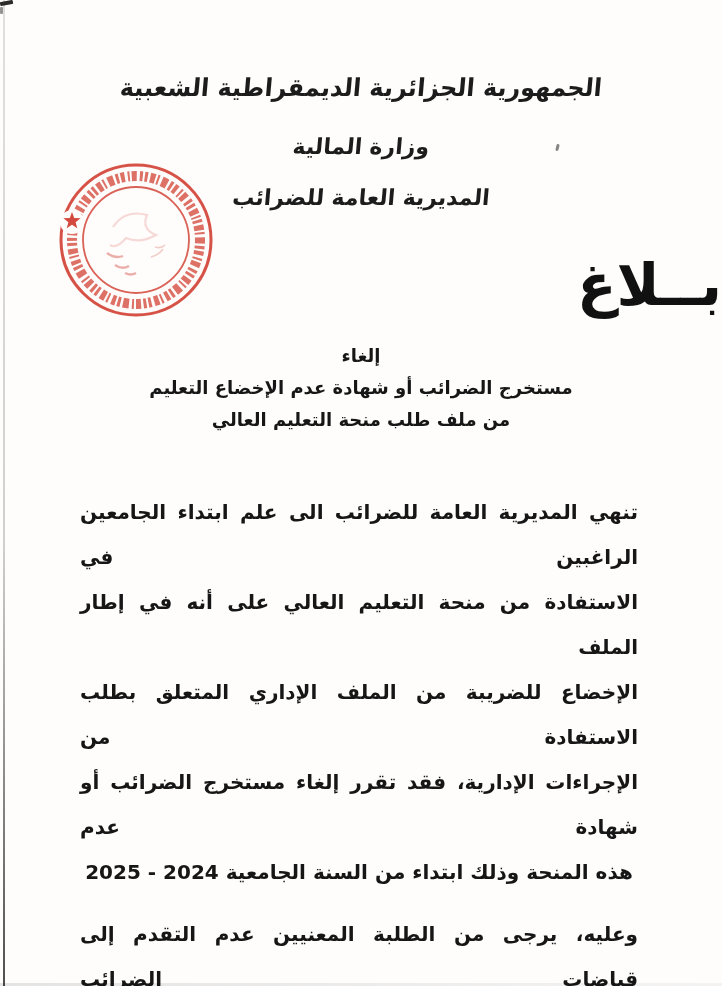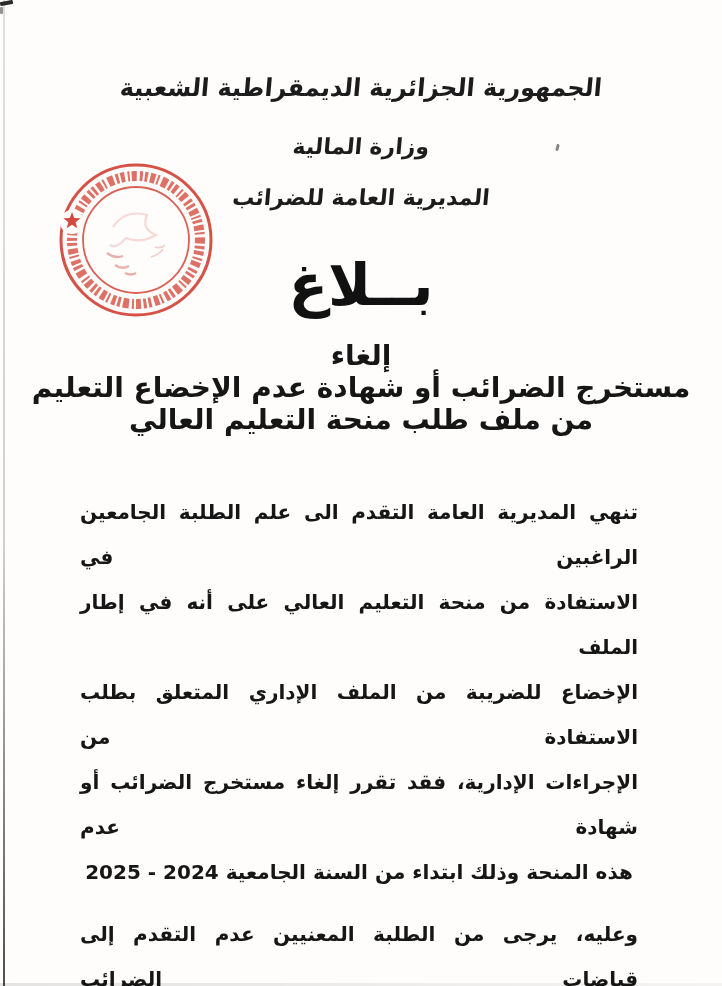--- a/index.html
+++ b/index.html
@@ -57,29 +57,29 @@
     transform:skewX(-5deg);
   }
   
   .stamp{
     position:absolute;left:55px;top:161px;width:162px;height:162px;
     pointer-events:none;
   }
   
   .main-title{
     margin-top:42px;
-    text-align:center;
+    text-align:right;
     font-size:58px;line-height:66px;
     font-weight:bold;color:#111;
   }
   .subtitle{
     margin-top:22px;
     text-align:center;
     font-weight:bold;
-    font-size:28px;line-height:32px;
+    font-size:18px;line-height:32px;
     color:#161616;
   }
   
   .body-text{
     margin:54px 84px 0 80px;
     font-size:20px;font-weight:bold;
     line-height:45px;
     color:#161616;
   }
   .line{display:block;}
@@ -124,21 +124,21 @@
   <div class="main-title">بــلاغ</div>
 
   <div class="subtitle">
     <div>إلغاء</div>
     <div>مستخرج الضرائب أو شهادة عدم الإخضاع التعليم</div>
     <div>من ملف طلب منحة التعليم العالي</div>
   </div>
 
   <div class="body-text">
     <div class="para1">
-      <span class="line justify">تنهي المديرية العامة التقدم الى علم الطلبة الجامعين الراغبين في</span>
+      <span class="line justify">تنهي المديرية العامة للضرائب الى علم ابتداء الجامعين الراغبين في</span>
       <span class="line justify">الاستفادة من منحة التعليم العالي على أنه في إطار الملف</span>
       <span class="line justify">الإخضاع للضريبة من الملف الإداري المتعلق بطلب الاستفادة من</span>
       <span class="line justify">الإجراءات الإدارية، فقد تقرر إلغاء مستخرج الضرائب أو شهادة عدم</span>
       <span class="line right">هذه المنحة وذلك ابتداء من السنة الجامعية 2024 - 2025</span>
     </div>
     <div class="para2">
       <span class="line justify">وعليه، يرجى من الطلبة المعنيين عدم التقدم إلى قباضات الضرائب</span>
 
     </div>
   </div>

